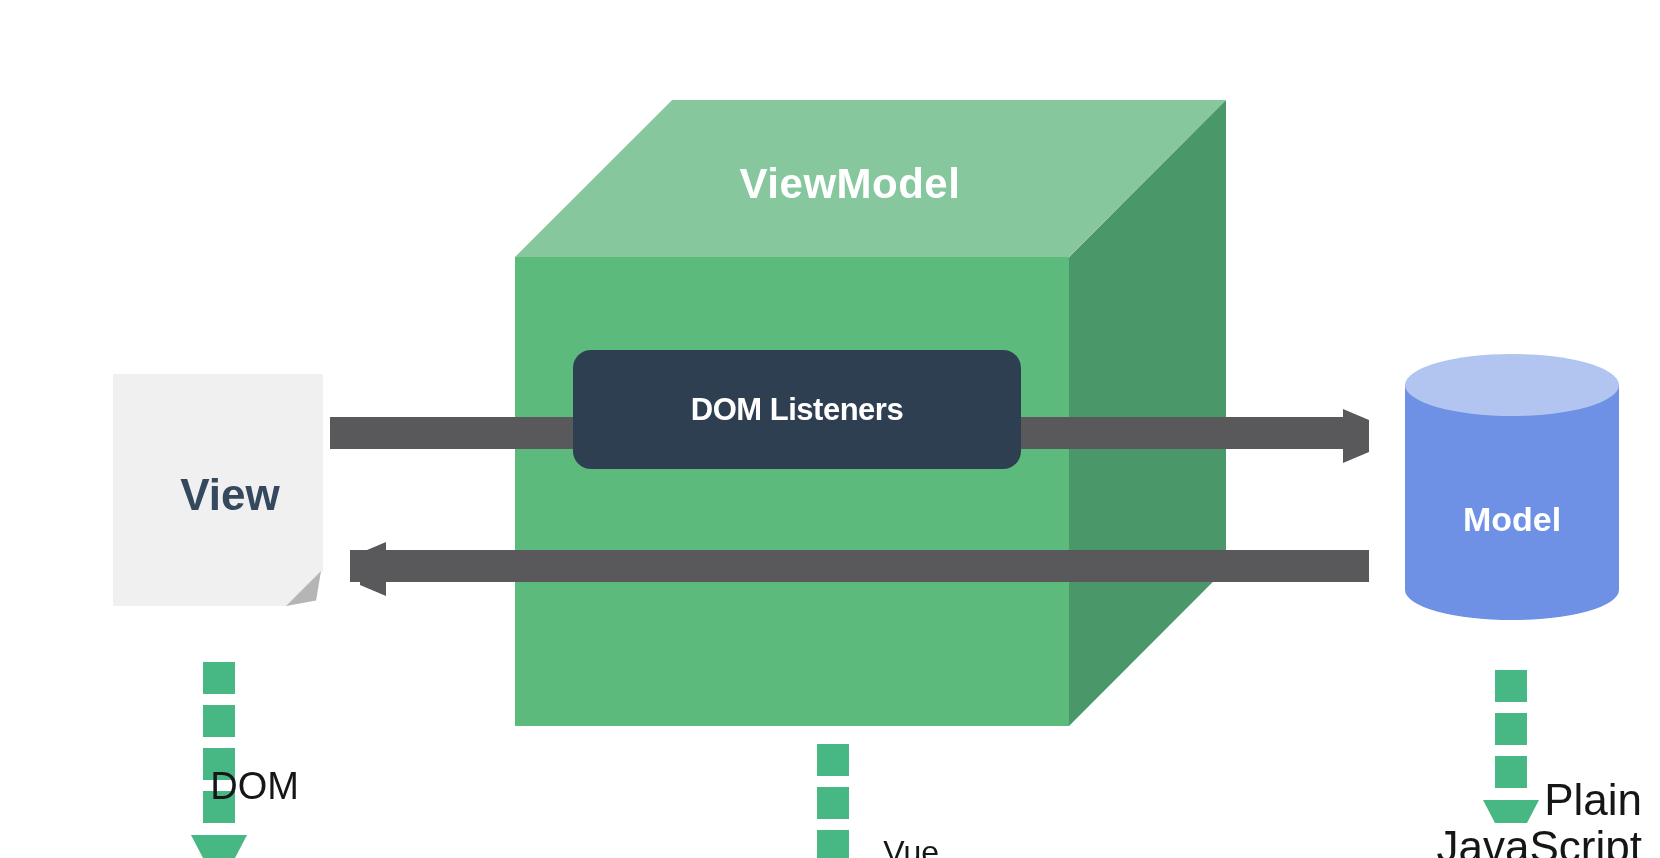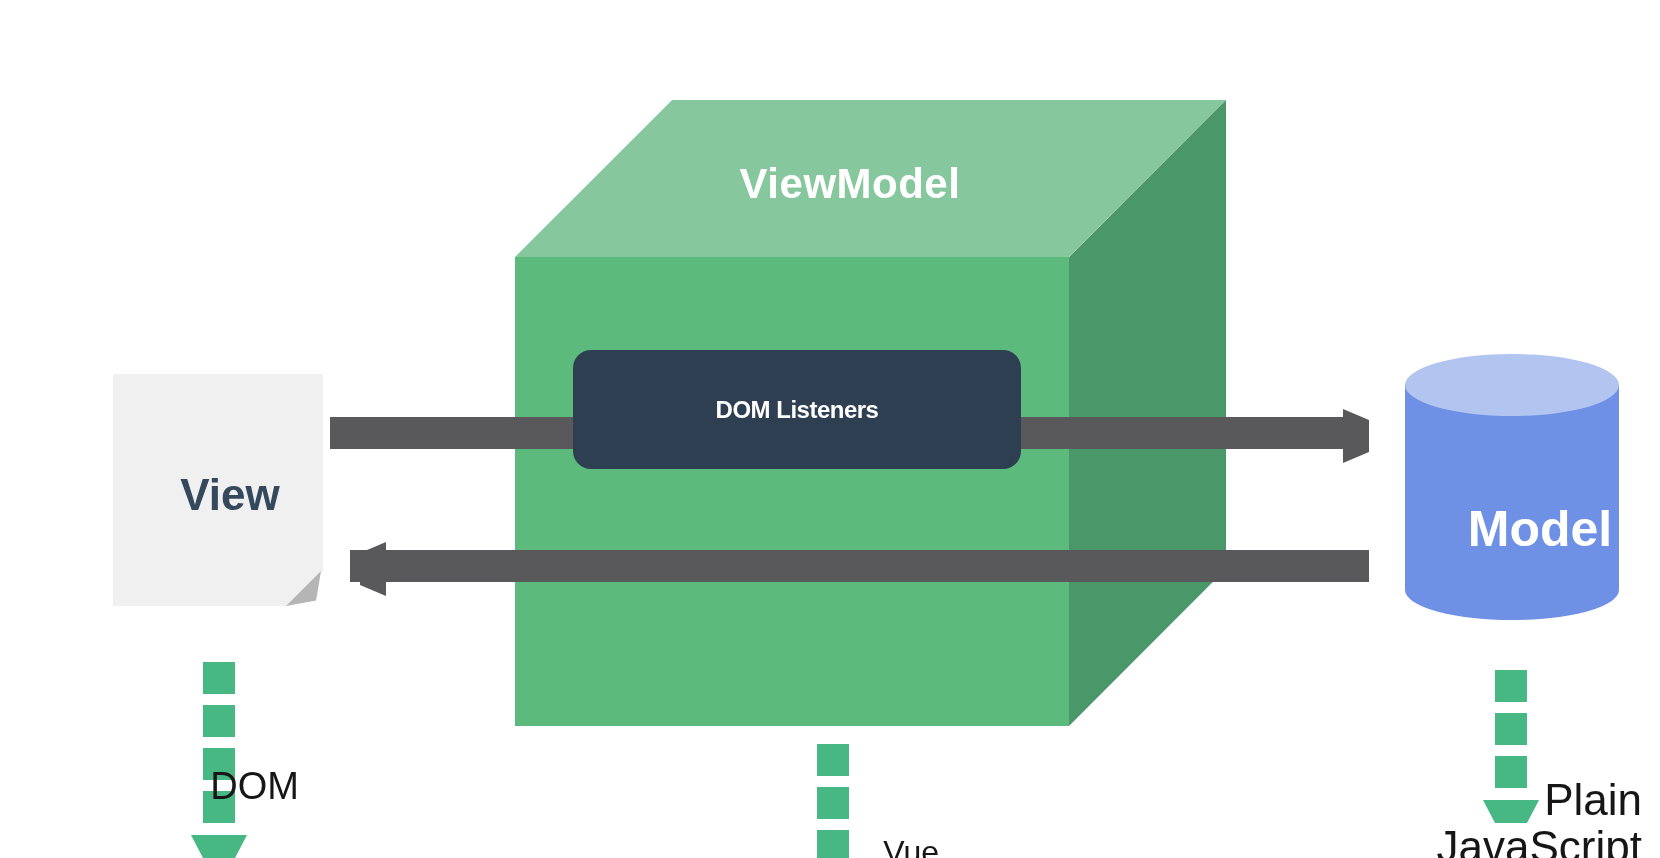--- a/index.html
+++ b/index.html
@@ -70,21 +70,21 @@
     border-bottom: 11px solid transparent;
     border-right: 26px solid var(--arrow-gray);
   }
 
   
   .pill {
     position: absolute; z-index: 3;
     left: 541px; width: 448px; height: 119px;
     border-radius: 18px;
     display: flex; align-items: center; justify-content: center;
-    font-weight: bold; font-size: 24px; letter-spacing: -0.5px;
+    font-weight: bold; font-size: 31px; letter-spacing: -0.5px;
   }
   .pill-dark { top: 318px; background: var(--dark-box); color: #ffffff; }
   .pill-yellow { top: 469px; background: var(--yellow-box); color: var(--navy-text); }
 
   
   .paper { left: 81px; top: 342px; width: 210px; height: 232px; z-index: 4; }
   .paper-body {
     position: absolute; inset: 0;
     background: var(--paper);
     clip-path: polygon(0 0, 100% 0, 100% calc(100% - 35px), calc(100% - 35px) 100%, 0 100%);
@@ -108,21 +108,21 @@
     border-radius: 0 0 50% 50% / 0 0 30px 30px;
   }
   .cyl-top {
     position: absolute; left: 0; top: 0; width: 214px; height: 62px;
     background: var(--cylinder-top);
     border-radius: 50%;
   }
   .cyl-label {
     position: absolute; left: 0; top: 130px; width: 100%;
     text-align: center;
-    font-size: 50px; font-weight: bold; color: #ffffff; margin-left: 28px;
+    font-size: 34px; font-weight: bold; color: #ffffff;
   }
 
   
   .dotted-arrow {
     position: absolute; z-index: 2;
     display: flex; flex-direction: column; align-items: center; gap: 11px;
     width: 24px;
   }
   .dotted-arrow .dot { width: 6px; height: 6px; background: var(--vue-green); }
   .dotted-arrow .head {

